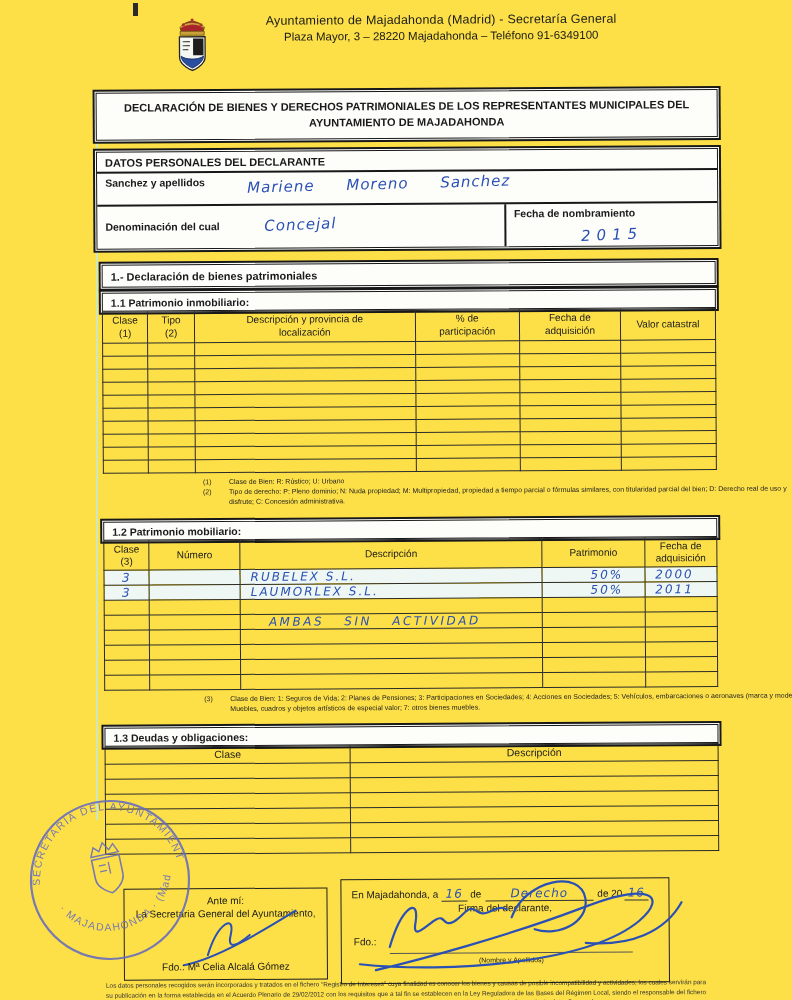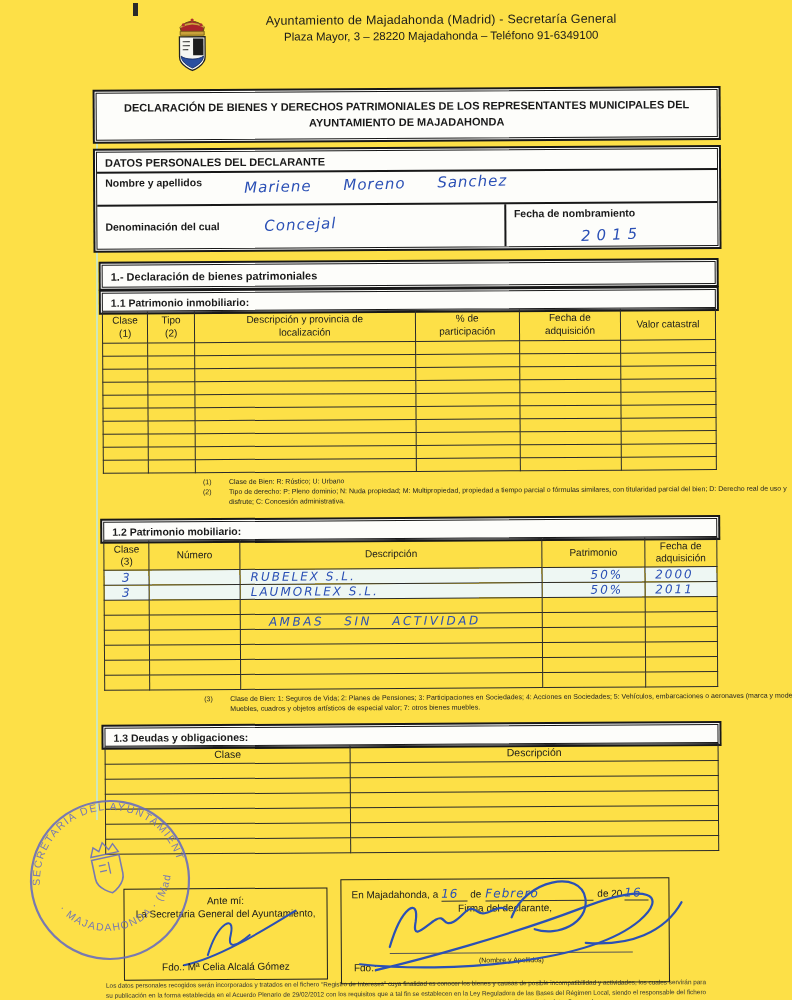--- a/index.html
+++ b/index.html
@@ -69,26 +69,26 @@
   
   .sig-area { position:relative; margin-top:20px; height:104px; }
   .sig-box-left { position:absolute; left:118px; top:14px; width:202px; height:90px; border:1px solid #1f1f1f; text-align:center; font-size:10px; }
   .sig-box-left .l1 { margin-top:6px; }
   .sig-box-left .l2 { margin-top:2px; }
   .sig-box-left .fdo { position:absolute; left:0; right:0; bottom:7px; font-size:10px; }
   .sig-svg-left { position:absolute; left:55px; top:18px; overflow:visible; }
 
   .sig-box-right { position:absolute; left:335px; top:6px; width:327px; height:103px; border:1px solid #1f1f1f; font-size:10px; }
   .date-line { display:flex; align-items:baseline; padding:7px 8px 0 10px; white-space:nowrap; }
-  .uline { border-bottom:1px solid #333; text-align:left; }
+  .uline { border-bottom:1px solid #333; text-align:center; }
   .u-day { min-width:26px; margin:0 3px; }
   .u-month { min-width:108px; margin:0 4px; }
   .u-year { min-width:24px; margin-left:2px; }
   .firma-label { text-align:center; margin-top:1px; }
-  .fdo-label { position:absolute; left:12px; bottom:10px; }
+  .fdo-label { position:absolute; left:12px; bottom:36px; }
   .fdo-line { position:absolute; left:48px; right:36px; bottom:29px; border-bottom:1px solid #555; }
   .fdo-caption { position:absolute; left:48px; right:36px; bottom:19px; text-align:center; font-size:7px; }
   .sig-svg-right { position:absolute; left:-12px; top:-28px; overflow:visible; z-index:4; pointer-events:none; }
 
   .stamp { position:absolute; left:24px; top:794px; z-index:5; pointer-events:none; opacity:.88; }
 
   .fineprint { margin:2px 0 0 100px; width:600px; font-size:6.4px; line-height:1.55; color:#333; text-align:justify; }
 </style>
 </head>
 <body>
@@ -116,21 +116,21 @@
         <div class="org-l1">Ayuntamiento de Majadahonda (Madrid) - Secretaría General</div>
         <div class="org-l2">Plaza Mayor, 3 – 28220 Majadahonda – Teléfono 91-6349100</div>
       </div>
     </div>
 
     <div class="title-box dbl">DECLARACIÓN DE BIENES Y DERECHOS PATRIMONIALES DE LOS REPRESENTANTES MUNICIPALES DEL AYUNTAMIENTO DE MAJADAHONDA</div>
 
     <div class="datos dbl">
       <div class="bar">DATOS PERSONALES DEL DECLARANTE</div>
       <div class="row-name">
-        <span class="lab">Nombre y apellidos</span>
+        <span class="lab">Sanchez y apellidos</span>
         <span class="hw hw-name">Mariene  Moreno  Sanchez</span>
       </div>
       <div class="row-split">
         <div class="cell-cargo">
           <span class="lab">Denominación del cual</span>
           <span class="hw hw-cargo">Concejal</span>
         </div>
         <div class="cell-fecha">
           <div class="lab">Fecha de nombramiento</div>
           <div class="hw hw-nomb">2015</div>
@@ -422,21 +422,21 @@
           </g>
         </svg>
         <div class="fdo">Fdo.: Mª Celia Alcalá Gómez</div>
       </div>
 
       <div class="sig-box-right">
         <div class="date-line">
           <span>En Majadahonda, a</span>
           <span class="uline u-day hw hw-date">16</span>
           <span>de</span>
-          <span class="uline u-month hw hw-date">Febrero</span>
+          <span class="uline u-month hw hw-date">Derecho</span>
           <span>de 20</span>
           <span class="uline u-year hw hw-date">16</span>
         </div>
         <div class="firma-label">Firma del declarante,</div>
         <svg class="sig-svg-right" width="360" height="140" viewBox="0 0 360 140">
           <g fill="none" stroke="#2b50b5" stroke-width="2.2" stroke-linecap="round">
             <path d="M60 95 C 72 55, 90 44, 86 70 C 82 90, 96 74, 106 68 C 116 62, 113 76, 124 70 C 135 64, 138 52, 148 60 C 157 67, 167 52, 177 58"></path>
             <path d="M182 66 C 196 28, 252 18, 256 48 C 259 72, 228 86, 205 78"></path>
             <path d="M30 112 C 120 122, 260 112, 310 70 C 338 46, 322 30, 250 58 C 180 84, 90 108, 46 118"></path>
             <path d="M256 92 C 300 96, 335 82, 352 52"></path>

